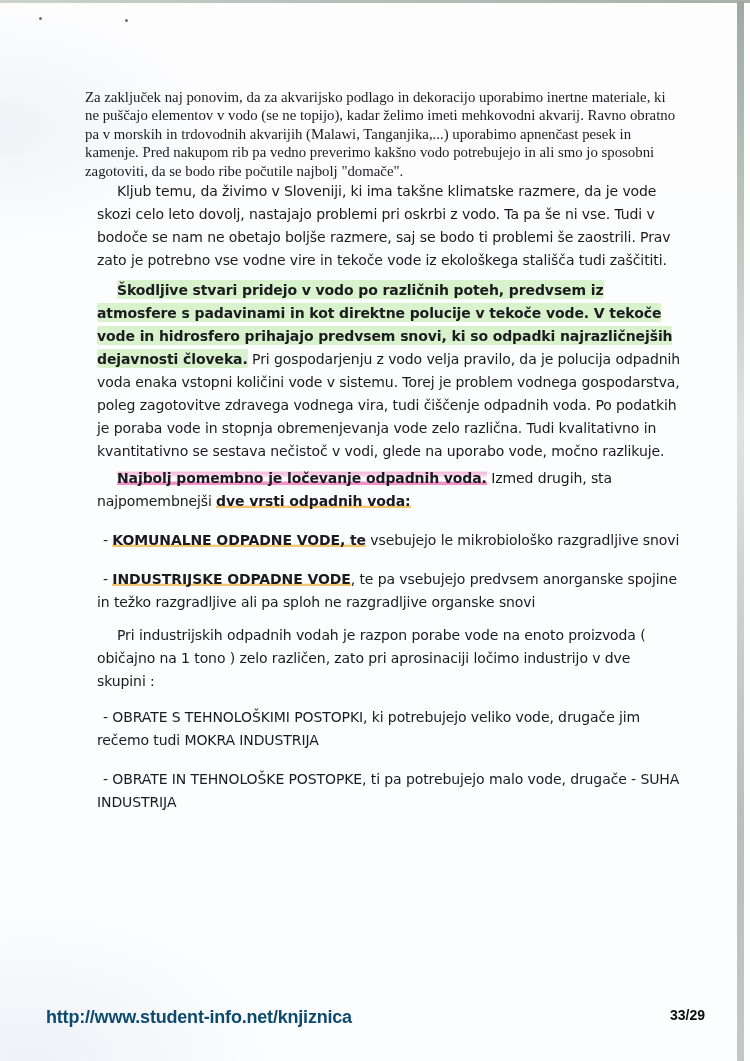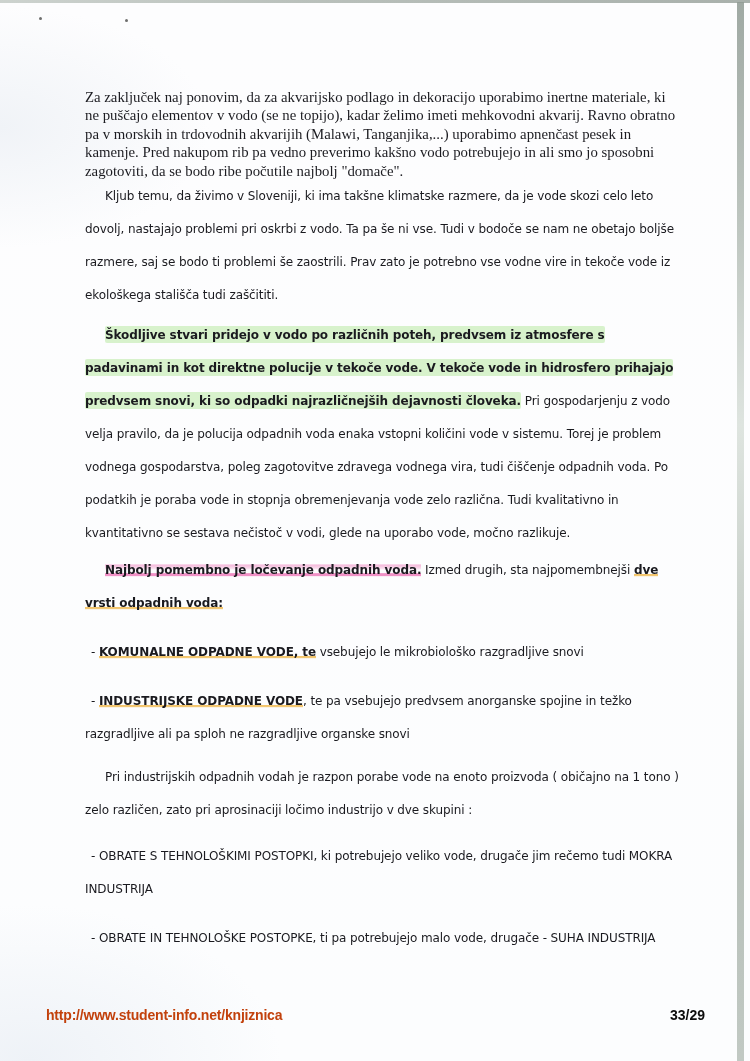--- a/index.html
+++ b/index.html
@@ -35,21 +35,21 @@
 
   .intro{
     font-family:"Liberation Serif", serif;
     font-size:14.8px;line-height:18.4px;margin:0;color:#1c1c21;
   }
   .doc-heading{
     font-size:17px;line-height:22px;font-weight:normal;
     color:var(--heading-blue);text-align:center;
     letter-spacing:.4px;margin:11px 0 18px 0;
   }
-  #doc-blocks p{font-size:12px;line-height:33px;margin:0 0 14px 0;letter-spacing:-.1px;}
+  #doc-blocks p{font-size:14px;line-height:23px;margin:0 0 14px 12px;letter-spacing:-.1px;}
   #doc-blocks p.para{text-indent:20px;}
   #doc-blocks p.bullet{text-indent:6px;}
   #doc-blocks p:nth-child(1){margin-bottom:7px;}
   #doc-blocks p:nth-child(2){margin-bottom:4px;}
   #doc-blocks p:nth-child(3){margin-bottom:16px;}
   #doc-blocks p:nth-child(4){margin-bottom:16px;}
   #doc-blocks p:nth-child(5){margin-bottom:10px;}
   #doc-blocks p:nth-child(6){margin-bottom:13px;}
   #doc-blocks p:nth-child(7){margin-bottom:16px;}
 
@@ -72,21 +72,21 @@
     background-image:linear-gradient(to bottom,
       rgba(var(--hl-yellow),0) 76%,
       rgba(var(--hl-yellow),.95) 82%,
       rgba(var(--hl-yellow),.85) 94%,
       rgba(var(--hl-yellow),0) 97%);
   }
 
   .footer-url{
     position:absolute;left:46px;top:1007px;
     font-family:"Liberation Sans", sans-serif;
-    font-weight:bold;font-size:14px;color:#c2410c;letter-spacing:-.2px;
+    font-weight:bold;font-size:18px;color:#0c4a6e;letter-spacing:-.2px;
   }
   .footer-page{
     position:absolute;right:45px;top:1007px;
     font-family:"Liberation Sans", sans-serif;
     font-weight:bold;font-size:14px;color:#0c0c0c;
   }
 </style>
 </head>
 <body>
 

